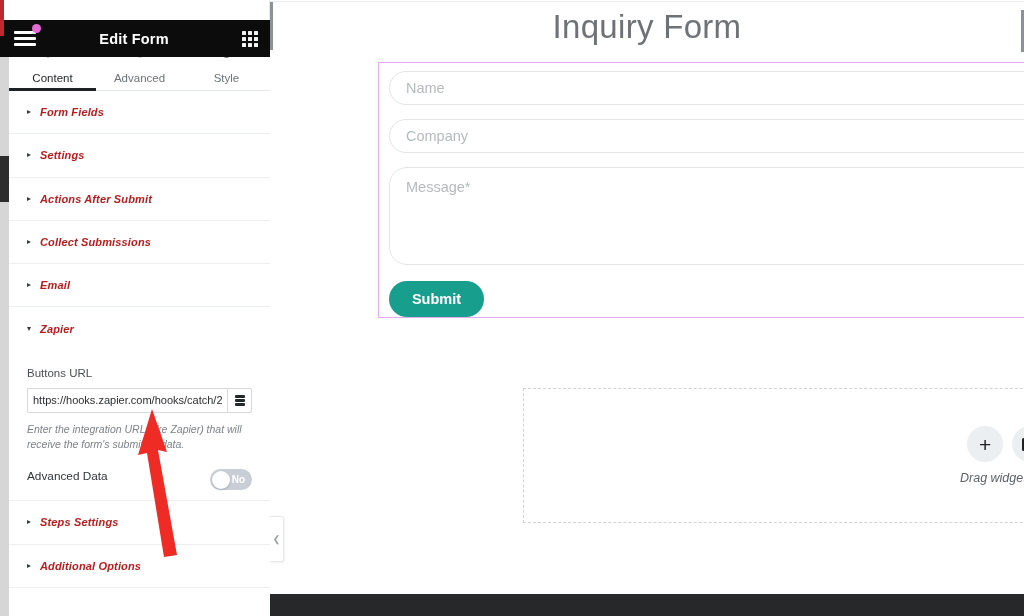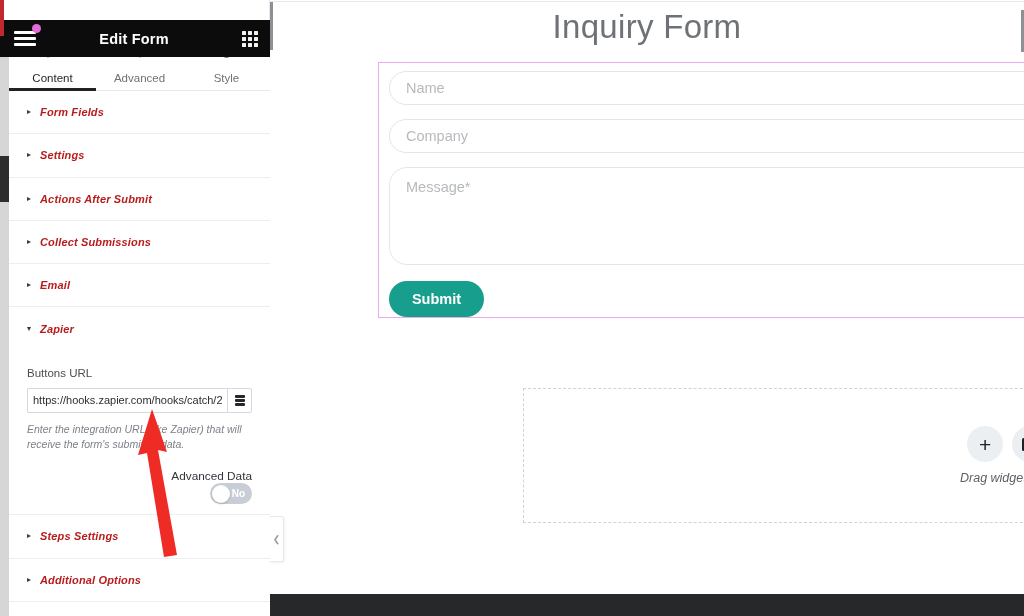--- a/index.html
+++ b/index.html
@@ -88,21 +88,21 @@
     width:25px; border:1px solid #d5d8dc; border-radius:0 2px 2px 0;
     background:#ffffff; display:flex; align-items:center; justify-content:center;
     cursor:pointer;
   }
   .db-icon { display:flex; flex-direction:column; gap:1.5px; }
   .db-icon i { display:block; width:10px; height:2.5px; background:#26292c; border-radius:1px; }
   .help-text {
     font-size:10.5px; color:#7d8288; font-style:italic; line-height:1.45;
     margin-top:9px;
   }
-  .toggle-row { display:flex; align-items:flex-end; justify-content:space-between; margin-top:17px;flex-direction:column; }
+  .toggle-row { display:flex; align-items:flex-start; justify-content:space-between; margin-top:17px; }
   .toggle-label { font-size:11.8px; color:#31353a; }
   .switch {
     width:42px; height:21px; border-radius:11px; background:#c9ced6;
     position:relative; cursor:pointer; display:flex; align-items:center;
   }
   .switch .knob {
     position:absolute; left:1.5px; width:18px; height:18px; border-radius:50%;
     background:#ffffff; box-shadow:0 1px 2px rgba(0,0,0,.2);
   }
   .switch .state { position:absolute; right:7px; font-size:10px; color:#ffffff; font-weight:bold; }

